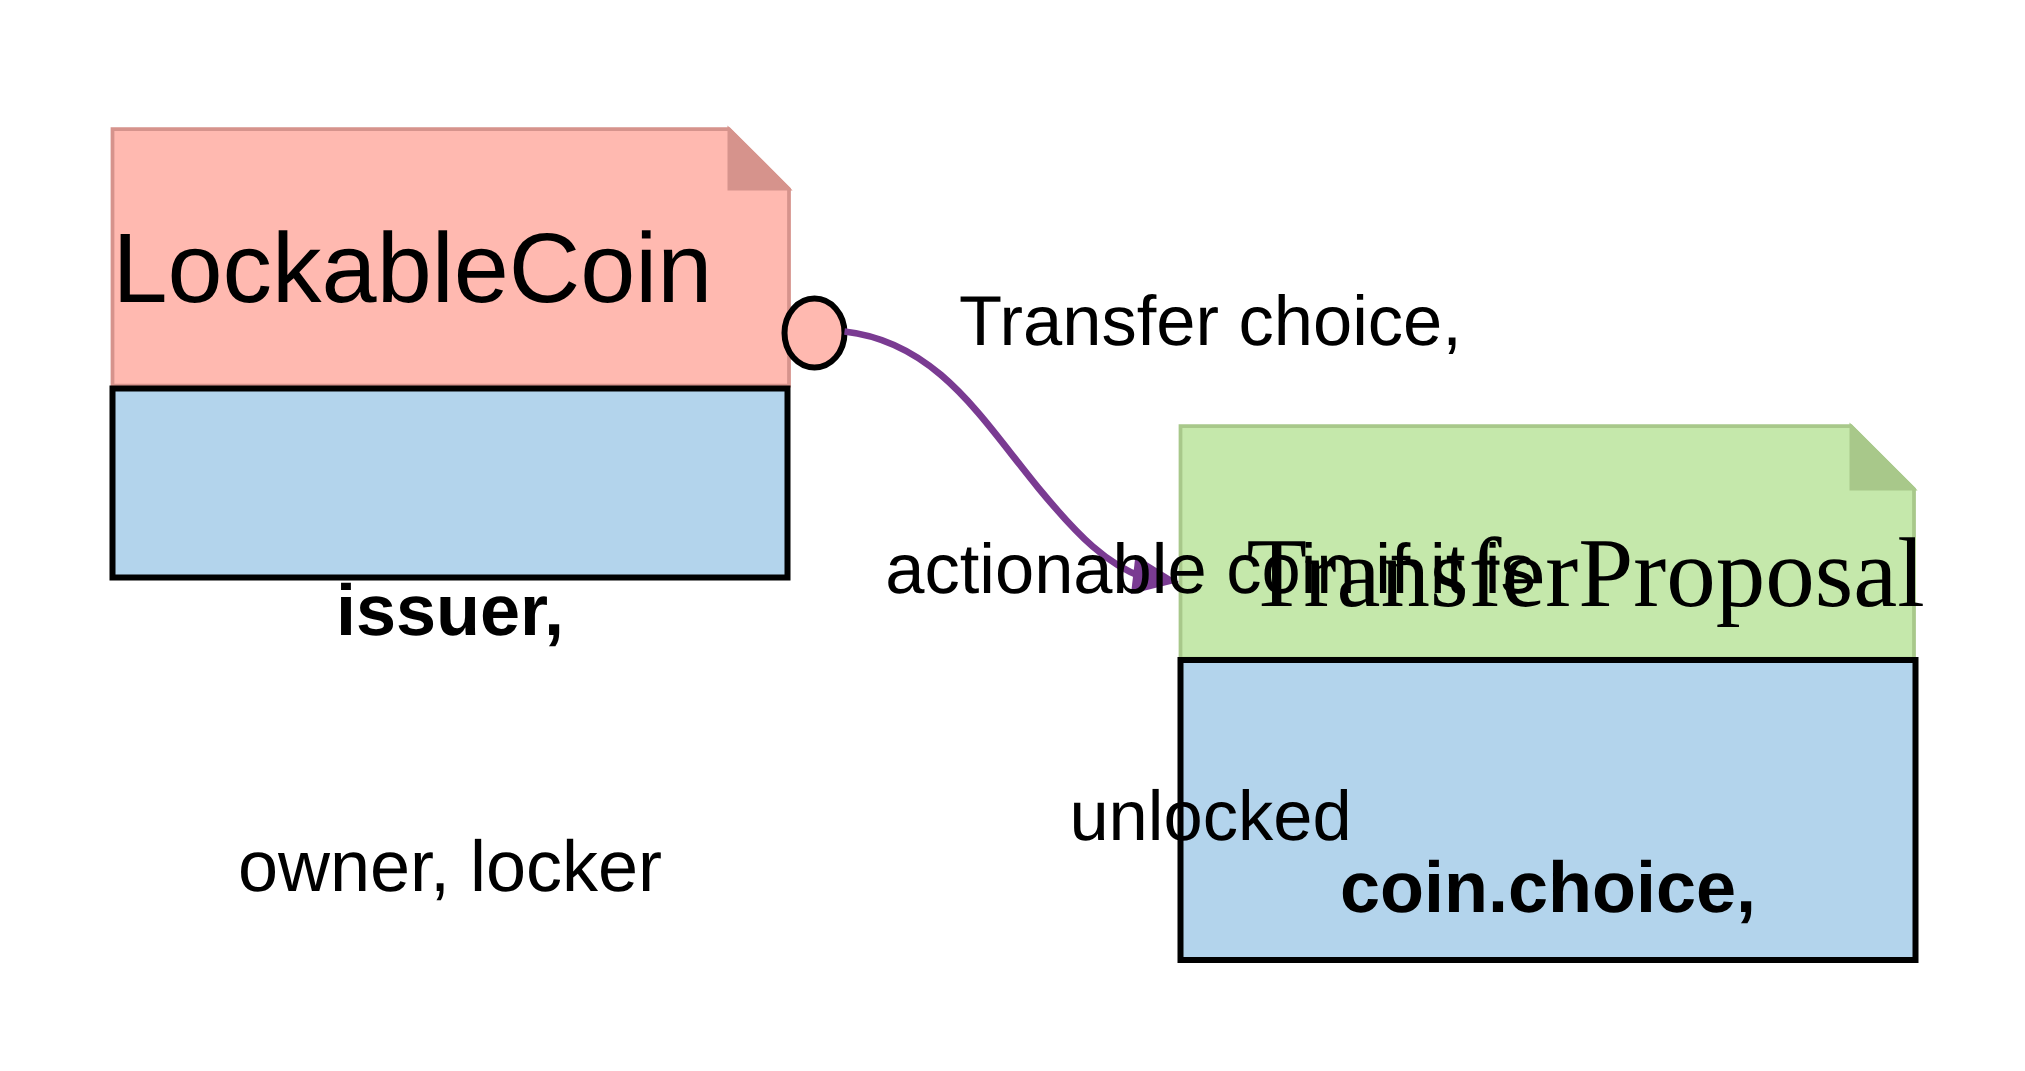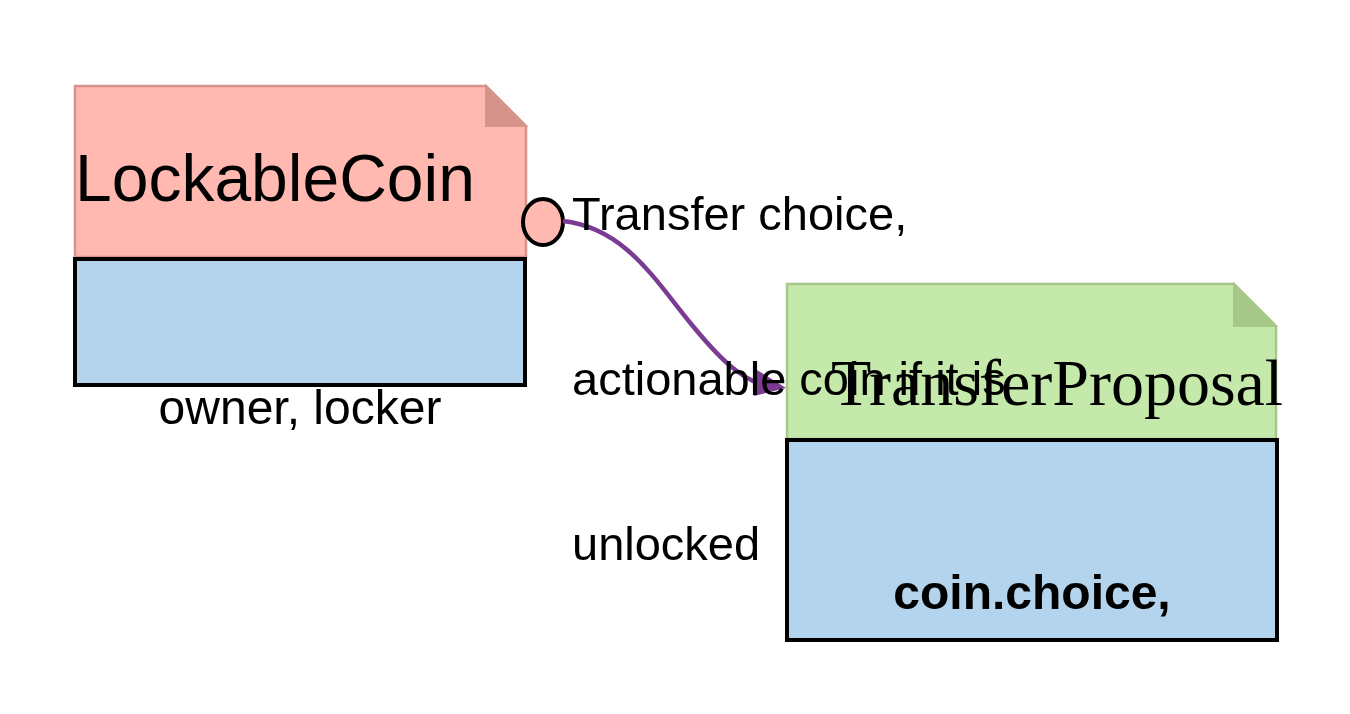--- a/index.html
+++ b/index.html
@@ -64,30 +64,31 @@
 
     <ellipse cx="543" cy="222" rx="20" ry="23" stroke="#000000" stroke-width="4" fill="#ffb9b0"></ellipse>
 
     <path d="M 563 221 C 625 228, 655 280, 692 325 C 720 359, 738 376, 762 385" fill="none" stroke-width="4.5" stroke="#7a3b92"></path>
     <polygon points="786,388 757,370 754,396" fill="#7a3b92"></polygon>
   </svg>
 
   <div class="txt note-title" style="left:75px; top:150px; width:452px;">LockableCoin</div>
 
   <div class="txt fields" style="left:75px; top:265px; width:450px;">
+    <div class="bold-line">issuer,</div>
     <div class="italic-line">owner, locker</div>
   </div>
 
   <div class="txt note-title" style="left:831px; top:355px; width:490px;font-family:Liberation Serif, serif;">TransferProposal</div>
 
   <div class="txt fields" style="left:785px; top:450px; width:494px;">
     <div class="bold-line">coin.choice,</div>
     
     
   </div>
 
-  <div class="txt annotation" style="left:572px; top:76px; width:470px;">
+  <div class="txt annotation" style="left:572px; top:76px; width:470px;text-align:center;">
     <div>Transfer choice,</div>
     <div>actionable coin if it is</div>
     <div>unlocked</div>
   </div>
 
 </div>
 
 </body></html>

